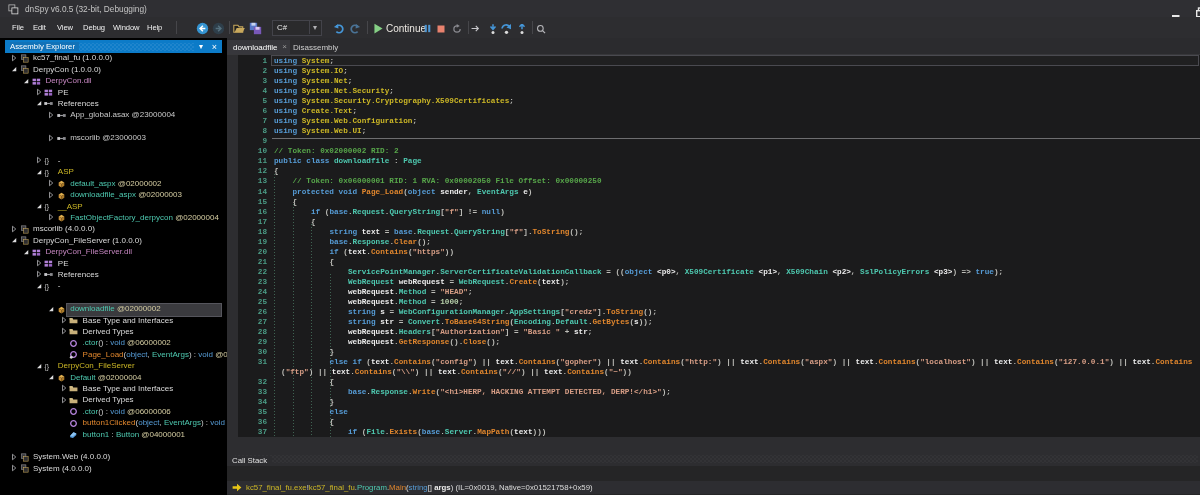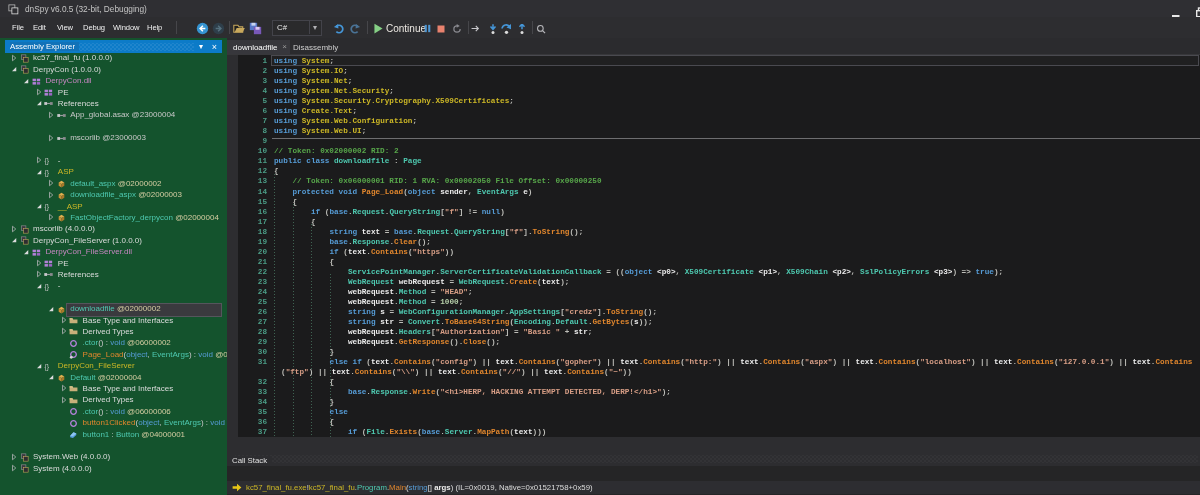--- a/index.html
+++ b/index.html
@@ -12,21 +12,21 @@
 .mi{position:absolute;top:5.5px;font-size:7.6px;letter-spacing:-0.1px;color:#f0f0f0}
 .msep{position:absolute;top:4px;width:1px;height:13px;background:#46464a}
 .tbi{position:absolute;top:3px;height:17px;display:flex;align-items:center}
 .tbtxt{position:absolute;top:5.5px;font-size:10px;color:#ece8e2}
 .combo{position:absolute;left:272px;top:2.5px;width:50px;height:16px;background:#2a2a2c;
  border:1px solid #43434a;font-size:7.8px;color:#e8e8e8}
 .combo span{position:absolute;left:4px;top:2.5px}
 .combo .cbtn{position:absolute;left:auto;right:1px;top:0;width:11px;height:13px;
  color:#b0b0b4;font-size:8px;text-align:center;border-left:1px solid #43434a;padding-top:2px}
 
-#lpanel{position:absolute;left:0;top:38px;width:227px;height:457px;background:#14532d;overflow:hidden}
+#lpanel{position:absolute;left:0;top:38px;width:227px;height:457px;background:#000000;overflow:hidden}
 #aehdr{position:absolute;left:5px;top:2px;width:217px;height:13px;background:#0c7bc8}
 #aehdr .cap{position:absolute;left:5px;top:2px;font-size:7.8px;color:#fff;background:#1272b8;padding-right:4px;z-index:2}
 #aehdr .dots{position:absolute;left:8px;right:28px;top:3px;height:8px;
  background-image:radial-gradient(rgba(235,245,255,.5) 0.5px,transparent 0.75px),
  radial-gradient(rgba(235,245,255,.5) 0.5px,transparent 0.75px);
  background-size:4px 4px,4px 4px;background-position:0 0,2px 2px}
 #aehdr .g{position:absolute;top:2px;font-size:8px;color:#fff}
 #tree{position:absolute;left:0;top:14px;width:227px;height:443px}
 .trow{position:absolute;left:0;width:227px;height:11.4px}
 .trow .tx{position:absolute;top:1.5px;display:block;line-height:0}

